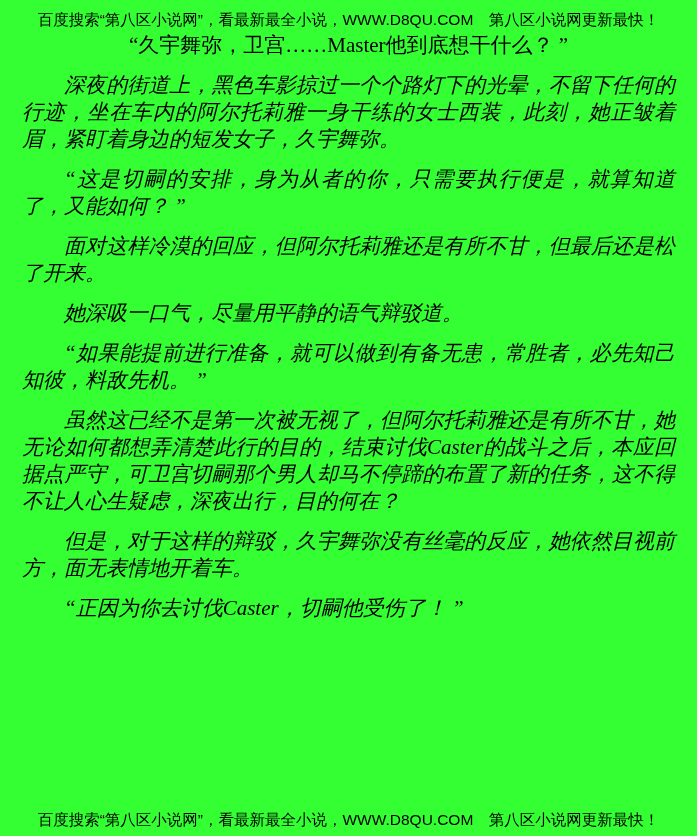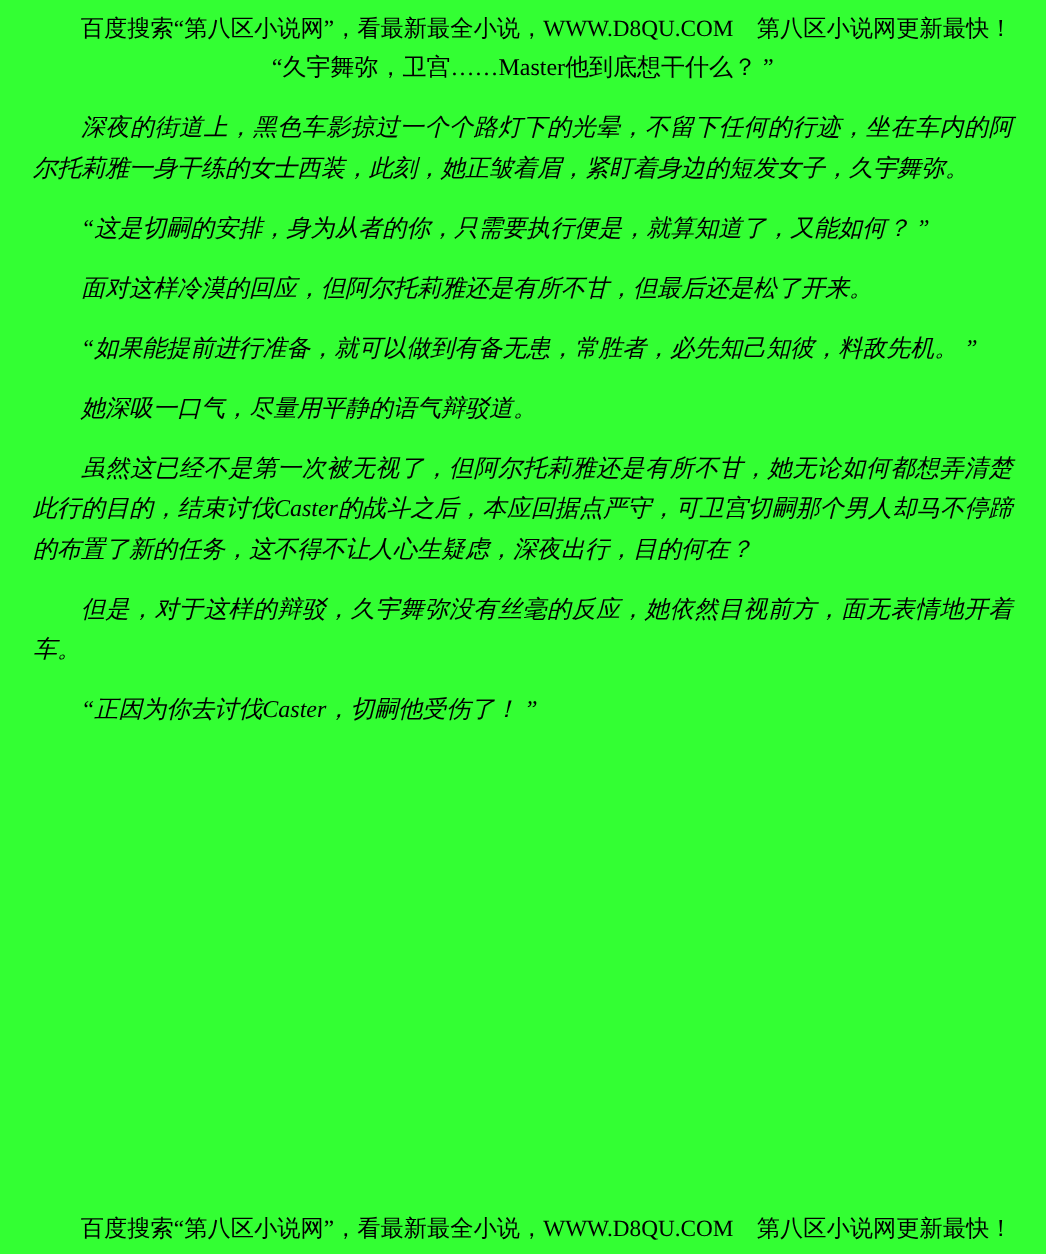--- a/index.html
+++ b/index.html
@@ -16,36 +16,36 @@
   }
   .page {
     width: 697px;
     height: 836px;
     box-sizing: border-box;
     padding: 10px 22px 6px 22px;
     display: flex;
     flex-direction: column;
   }
   .banner {
-    font-family: Liberation Serif, serif;
+    font-family: Liberation Sans, sans-serif;
     font-size: 15.5px;
     line-height: 20px;
     letter-spacing: 0px;
     white-space: nowrap;
-    text-align: right;
+    text-align: center;
   }
   .banner-bottom {
     margin-top: auto;
   }
   .body-text {
     margin-top: 2px;
   }
   p {
     margin: 0;
-    font-size: 16px;
+    font-size: 21px;
     line-height: 27px;
     text-align: justify;
     text-justify: inter-ideograph;
     text-indent: 2em;
   }
   p.spaced {
     margin-top: 13px;
     font-style: italic;
   }
   p.first {
@@ -59,22 +59,22 @@
 
 <div class="page">
 
   <div class="banner">百度搜索“第八区小说网”，看最新最全小说，WWW.D8QU.COM　第八区小说网更新最快！</div>
 
   <div class="body-text">
     <p class="first">“久宇舞弥，卫宫……Master他到底想干什么？ ”</p>
     <p class="spaced">深夜的街道上，黑色车影掠过一个个路灯下的光晕，不留下任何的行迹，坐在车内的阿尔托莉雅一身干练的女士西装，此刻，她正皱着眉，紧盯着身边的短发女子，久宇舞弥。</p>
     <p class="spaced">“这是切嗣的安排，身为从者的你，只需要执行便是，就算知道了，又能如何？ ”</p>
     <p class="spaced">面对这样冷漠的回应，但阿尔托莉雅还是有所不甘，但最后还是松了开来。</p>
+    <p class="spaced">她深吸一口气，尽量用平静的语气辩驳道。</p>
     <p class="spaced">“如果能提前进行准备，就可以做到有备无患，常胜者，必先知己知彼，料敌先机。 ”</p>
-    <p class="spaced">她深吸一口气，尽量用平静的语气辩驳道。</p>
     <p class="spaced">虽然这已经不是第一次被无视了，但阿尔托莉雅还是有所不甘，她无论如何都想弄清楚此行的目的，结束讨伐Caster的战斗之后，本应回据点严守，可卫宫切嗣那个男人却马不停蹄的布置了新的任务，这不得不让人心生疑虑，深夜出行，目的何在？</p>
     <p class="spaced">但是，对于这样的辩驳，久宇舞弥没有丝毫的反应，她依然目视前方，面无表情地开着车。</p>
     <p class="spaced">“正因为你去讨伐Caster，切嗣他受伤了！ ”</p>
   </div>
 
   <div class="banner banner-bottom">百度搜索“第八区小说网”，看最新最全小说，WWW.D8QU.COM　第八区小说网更新最快！</div>
 
 </div>
 
 </body></html>

